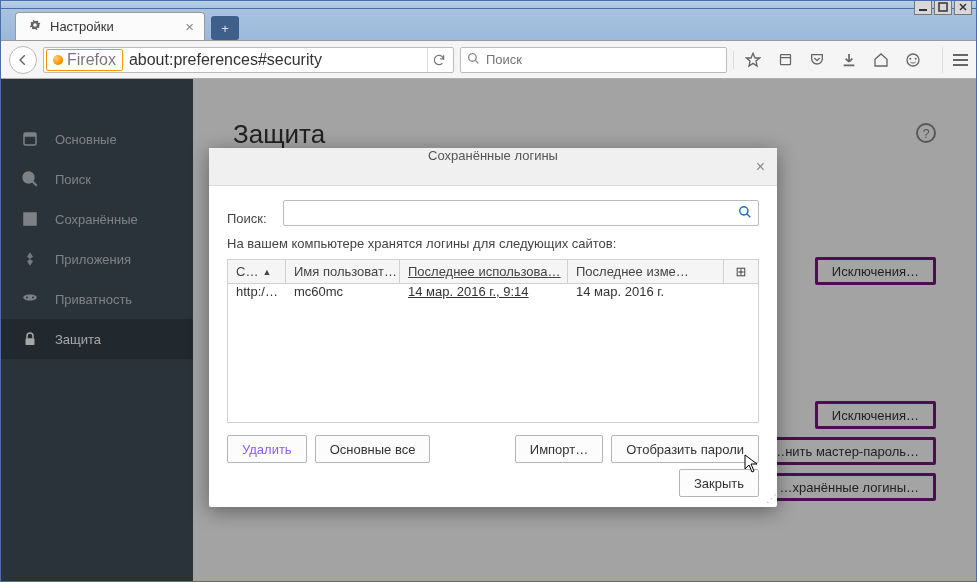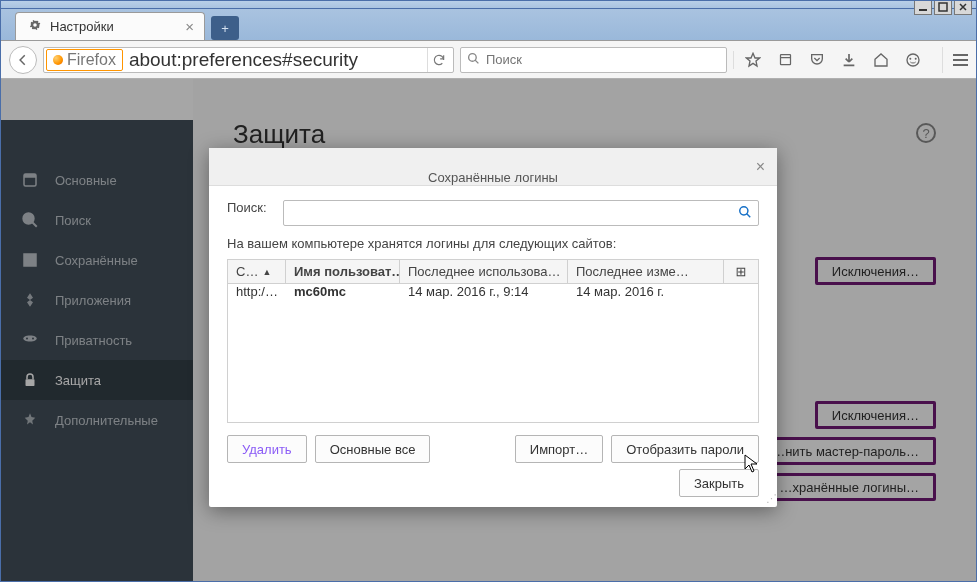--- a/index.html
+++ b/index.html
@@ -21,65 +21,65 @@
   .newtab { width: 28px; height: 24px; margin-left: 6px; background: #3d5f8a; border-radius: 3px; display: flex; align-items: center; justify-content: center; color: #d3e1f0; font-size: 16px; cursor: pointer; }
 
   
   .navbar { height: 38px; background: #f5f5f5; border-bottom: 1px solid #b0b0b0; display: flex; align-items: center; padding: 0 8px; gap: 6px; }
   .back-btn { width: 28px; height: 28px; border: 1px solid #bbb; border-radius: 50%; background: #fff; display: flex; align-items: center; justify-content: center; cursor: pointer; }
   .back-btn svg { width: 14px; height: 14px; fill: #666; }
   .urlbox { flex: 1.6; height: 26px; border: 1px solid #bbb; border-radius: 2px; background: #fff; display: flex; align-items: center; padding: 0 2px; }
   .identity { display: flex; align-items: center; gap: 4px; border: 1px solid #ff9500; border-radius: 2px; padding: 1px 6px; margin-right: 6px; }
   .identity .ff-dot { width: 10px; height: 10px; border-radius: 50%; background: radial-gradient(circle at 30% 30%, #ffd070, #ff9500 60%, #e86000); }
   .identity .ff-label { color: #777; font-size: 16px; }
-  .urlbox input { flex: 1; border: none; outline: none; height: 22px; font-size: 19px; color: #333; }
+  .urlbox input { flex: 1; border: none; outline: none; height: 22px; font-size: 16px; color: #333; }
   .reload { width: 24px; height: 24px; display: flex; align-items: center; justify-content: center; color: #777; cursor: pointer; border-left: 1px solid #ddd; }
   .searchbox { flex: 1; height: 26px; border: 1px solid #bbb; border-radius: 2px; background: #fff; display: flex; align-items: center; padding: 0 6px; gap: 6px; }
   .searchbox input { flex: 1; border: none; outline: none; height: 22px; font-size: 13px; color: #333; }
   .tool-icons { display: flex; align-items: center; gap: 14px; padding: 0 6px 0 10px; border-left: 1px solid #ddd; }
   .tool-icons .ti { width: 18px; height: 18px; display: flex; align-items: center; justify-content: center; color: #666; cursor: pointer; }
   .hamburger { width: 26px; height: 26px; display: flex; align-items: center; justify-content: center; cursor: pointer; border-left: 1px solid #ddd; margin-left: 8px; padding-left: 10px; }
   .hamburger div { width: 16px; height: 2px; background: #666; box-shadow: 0 -5px 0 #666, 0 5px 0 #666; }
 
   
   .content { position: absolute; left: 1px; right: 1px; top: 79px; bottom: 1px; display: flex; }
   .dim-overlay { position: absolute; inset: 0; background: rgba(0,0,0,0.35); pointer-events: none; }
 
-  .sidebar { width: 192px; background: #424f5a; display: flex; flex-direction: column; padding-top: 40px; position: relative; margin-top: 41px; }
+  .sidebar { width: 192px; background: #424f5a; display: flex; flex-direction: column; padding-top: 40px; position: relative; }
   .sb-item { display: flex; align-items: center; gap: 16px; height: 40px; padding: 0 20px; color: #c1c7cc; cursor: pointer; }
   .sb-item.active { background: #343f48; color: #fff; }
   .sb-item .ic { width: 18px; height: 18px; flex-shrink: 0; display: flex; align-items: center; justify-content: center; }
   .sb-item .ic svg { width: 18px; height: 18px; fill: currentColor; }
 
   .page { flex: 1; background: #fafafa; padding: 40px 40px 0 40px; position: relative; color: #333; }
   .page h1 { font-size: 26px; font-weight: 500; color: #333; margin-bottom: 20px; }
   .help-q { position: absolute; right: 40px; top: 44px; width: 20px; height: 20px; border: 2px solid #888; border-radius: 50%; display: flex; align-items: center; justify-content: center; color: #888; font-size: 13px; }
   .page .rbtn { position: absolute; right: 40px; height: 28px; padding: 0 14px; border: 3px solid #701a75; background: #fcfcfc; color: #333; display: flex; align-items: center; border-radius: 2px; cursor: pointer; }
 
   
   .modal { position: absolute; left: 209px; top: 148px; width: 568px; background: #fff; box-shadow: 0 4px 20px rgba(0,0,0,0.4); border-radius: 2px; padding-bottom: 10px; z-index: 10; }
-  .modal-header { height: 38px; background: #f0f0f0; border-bottom: 1px solid #ddd; display: flex; align-items: flex-end; justify-content: center; position: relative; color: #555; font-size: 14px; }
+  .modal-header { height: 38px; background: #f0f0f0; border-bottom: 1px solid #ddd; display: flex; align-items: flex-start; justify-content: center; position: relative; color: #555; font-size: 14px; }
   .modal-close { position: absolute; right: 12px; top: 10px; color: #888; cursor: pointer; font-size: 16px; }
   .modal-body { padding: 14px 18px 6px 18px; }
-  .search-row { display: flex; align-items: flex-start; gap: 16px; margin-bottom: 10px; }
+  .search-row { display: flex; align-items: flex-end; gap: 16px; margin-bottom: 10px; }
   .search-row label { color: #444; }
   .search-field { flex: 1; height: 26px; border: 1px solid #bbb; border-radius: 2px; display: flex; align-items: center; padding: 0 6px; }
   .search-field input { flex: 1; border: none; outline: none; height: 22px; }
   .search-field .sicon { color: #1670c7; }
   .desc { color: #444; margin-bottom: 8px; }
 
   .table { border: 1px solid #d0d0d0; }
   .thead { display: flex; background: #f5f5f5; border-bottom: 1px solid #d0d0d0; height: 24px; align-items: stretch; }
   .th { padding: 0 8px; display: flex; align-items: center; color: #444; border-right: 1px solid #d0d0d0; overflow: hidden; white-space: nowrap; cursor: pointer; }
   .th:last-child { border-right: none; }
   .th .sort { margin-left: 4px; font-size: 9px; }
   .tbody { height: 138px; background: #fff; }
   .trow { display: flex; height: 22px; align-items: flex-start; }
   .td { padding: 0 8px; overflow: hidden; white-space: nowrap; text-overflow: ellipsis; color: #333; }
-  .col0 { width: 58px; } .col1 { width: 114px; font-weight: bold; } .col2 { width: 168px; } .col3 { width: 156px; } .col4 { flex: 1; width: 26px; display:flex; align-items:center; justify-content:center; }
+  .col0 { width: 58px; } .col1 { width: 114px; } .col2 { width: 168px; text-decoration: underline; } .col3 { width: 156px; } .col4 { flex: 1; width: 26px; display:flex; align-items:center; justify-content:center; }
 
   .modal-footer { display: flex; padding: 6px 18px 0 18px; gap: 8px; align-items: center; }
   .btn { height: 28px; padding: 0 14px; border: 1px solid #b5b5b5; background: #fcfcfc; color: #333; border-radius: 2px; cursor: pointer; display: flex; align-items: center; font-size: 13px; }
   .btn.disabled { color: #8b5cf6; cursor: default; }
   .spacer { flex: 1; }
   .close-row { display: flex; justify-content: flex-end; padding: 6px 18px 0 0; }
   .resize { position: absolute; right: 2px; bottom: 2px; color: #bbb; font-size: 11px; letter-spacing: -2px; pointer-events: none; }
 
   .cursor { position: absolute; left: 744px; top: 454px; z-index: 20; pointer-events: none; }
   .cursor svg { width: 16px; height: 20px; }
@@ -238,28 +238,20 @@
       <span>Приватность</span>
     </div>
     <div class="sb-item active">
       <span class="ic">
           <svg viewBox="0 0 24 24" fill="currentColor">
             <rect x="6" y="11" width="12" height="9" rx="1"></rect>
             <path d="M8 11V8a4 4 0 018 0v3" fill="none" stroke="currentColor" stroke-width="2"></path>
           </svg>
         </span>
       <span>Защита</span>
-    </div>
-    <div class="sb-item">
-      <span class="ic">
-          <svg viewBox="0 0 24 24" fill="currentColor">
-            <path d="M12 3l2 5 5 1-4 4 1 5-4-3-4 3 1-5-4-4 5-1 2-5z" opacity="0.85"></path>
-          </svg>
-        </span>
-      <span>Дополнительные</span>
     </div>
   </div>
 
   <div class="page">
     <h1>Защита</h1>
     <div class="help-q">
         <span>?</span>
       </div>
     <div class="rbtn" style="top:178px;">
         <span>Исключения…</span>

